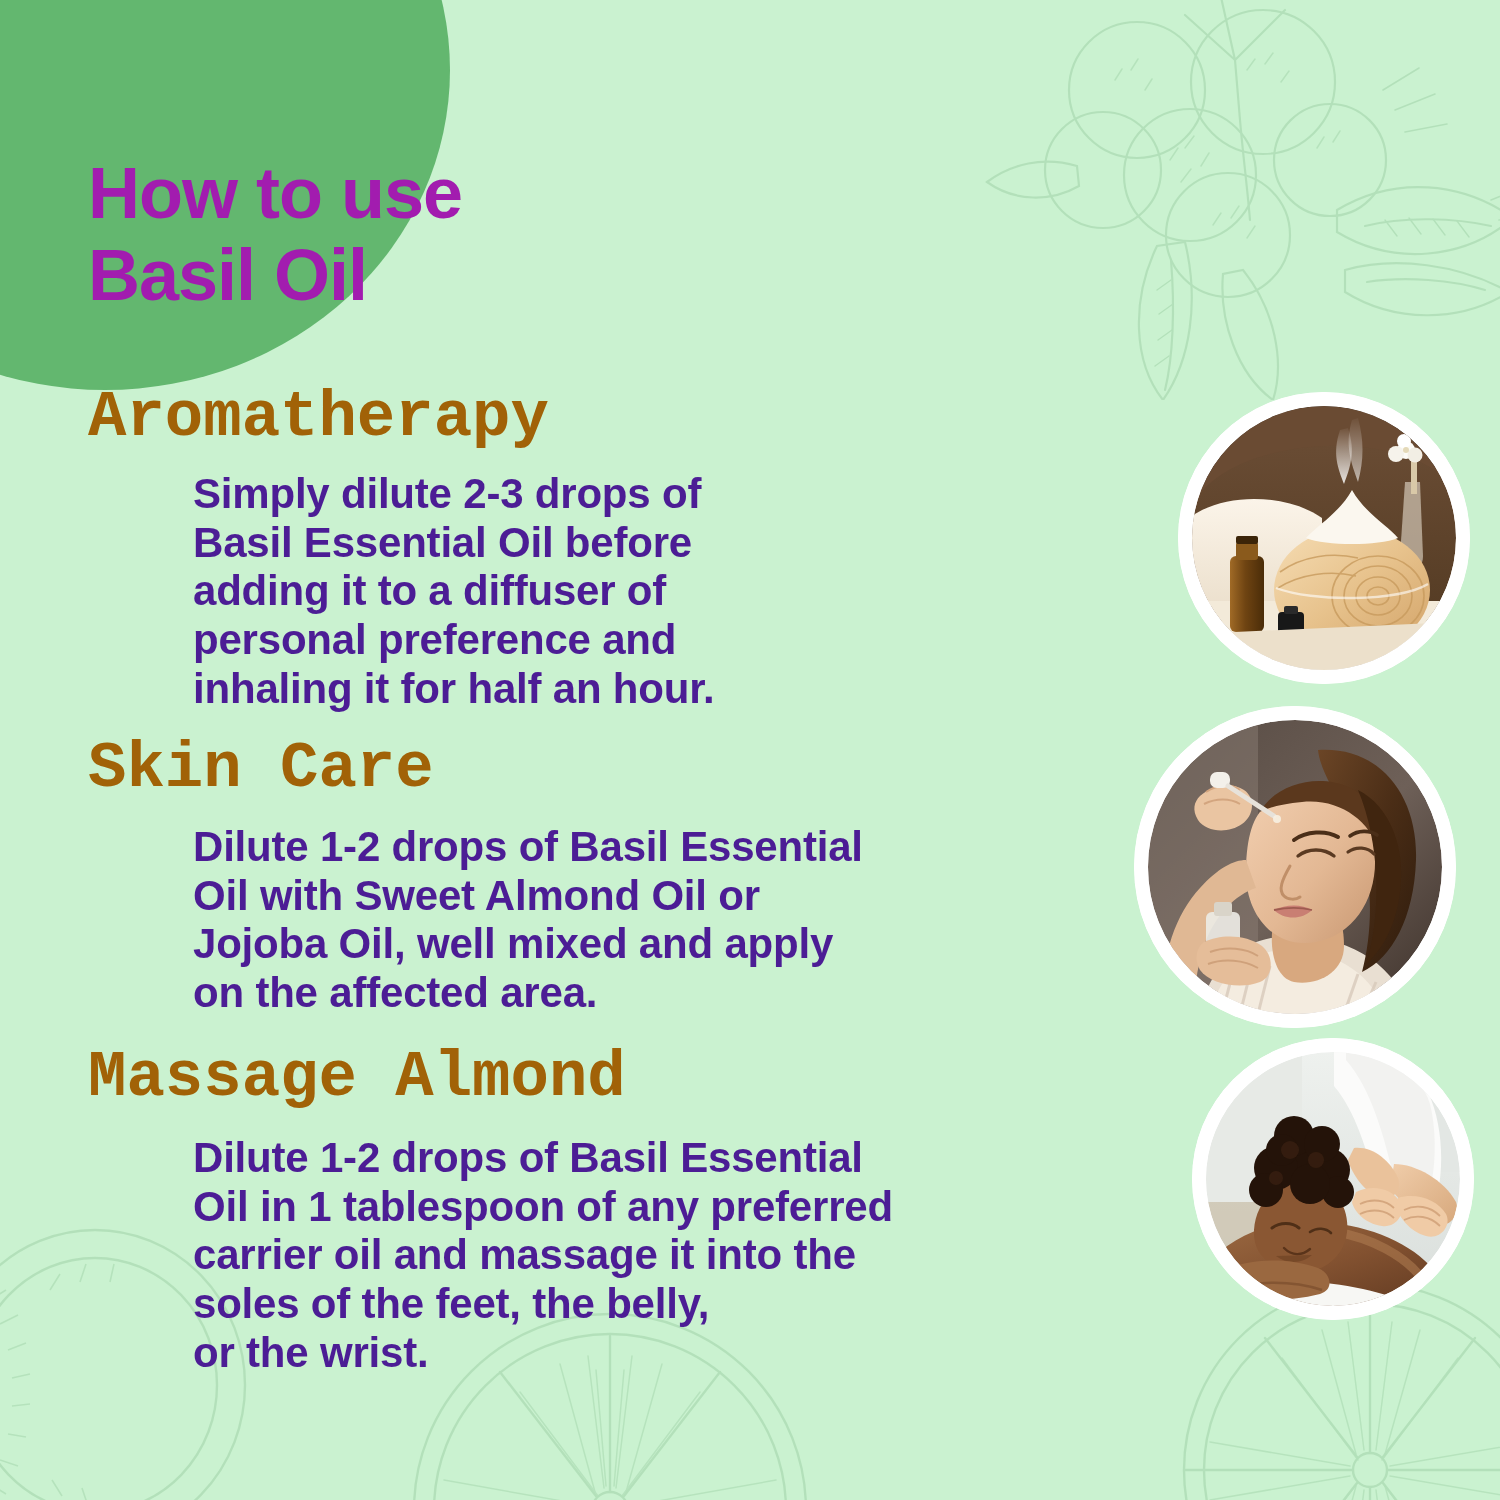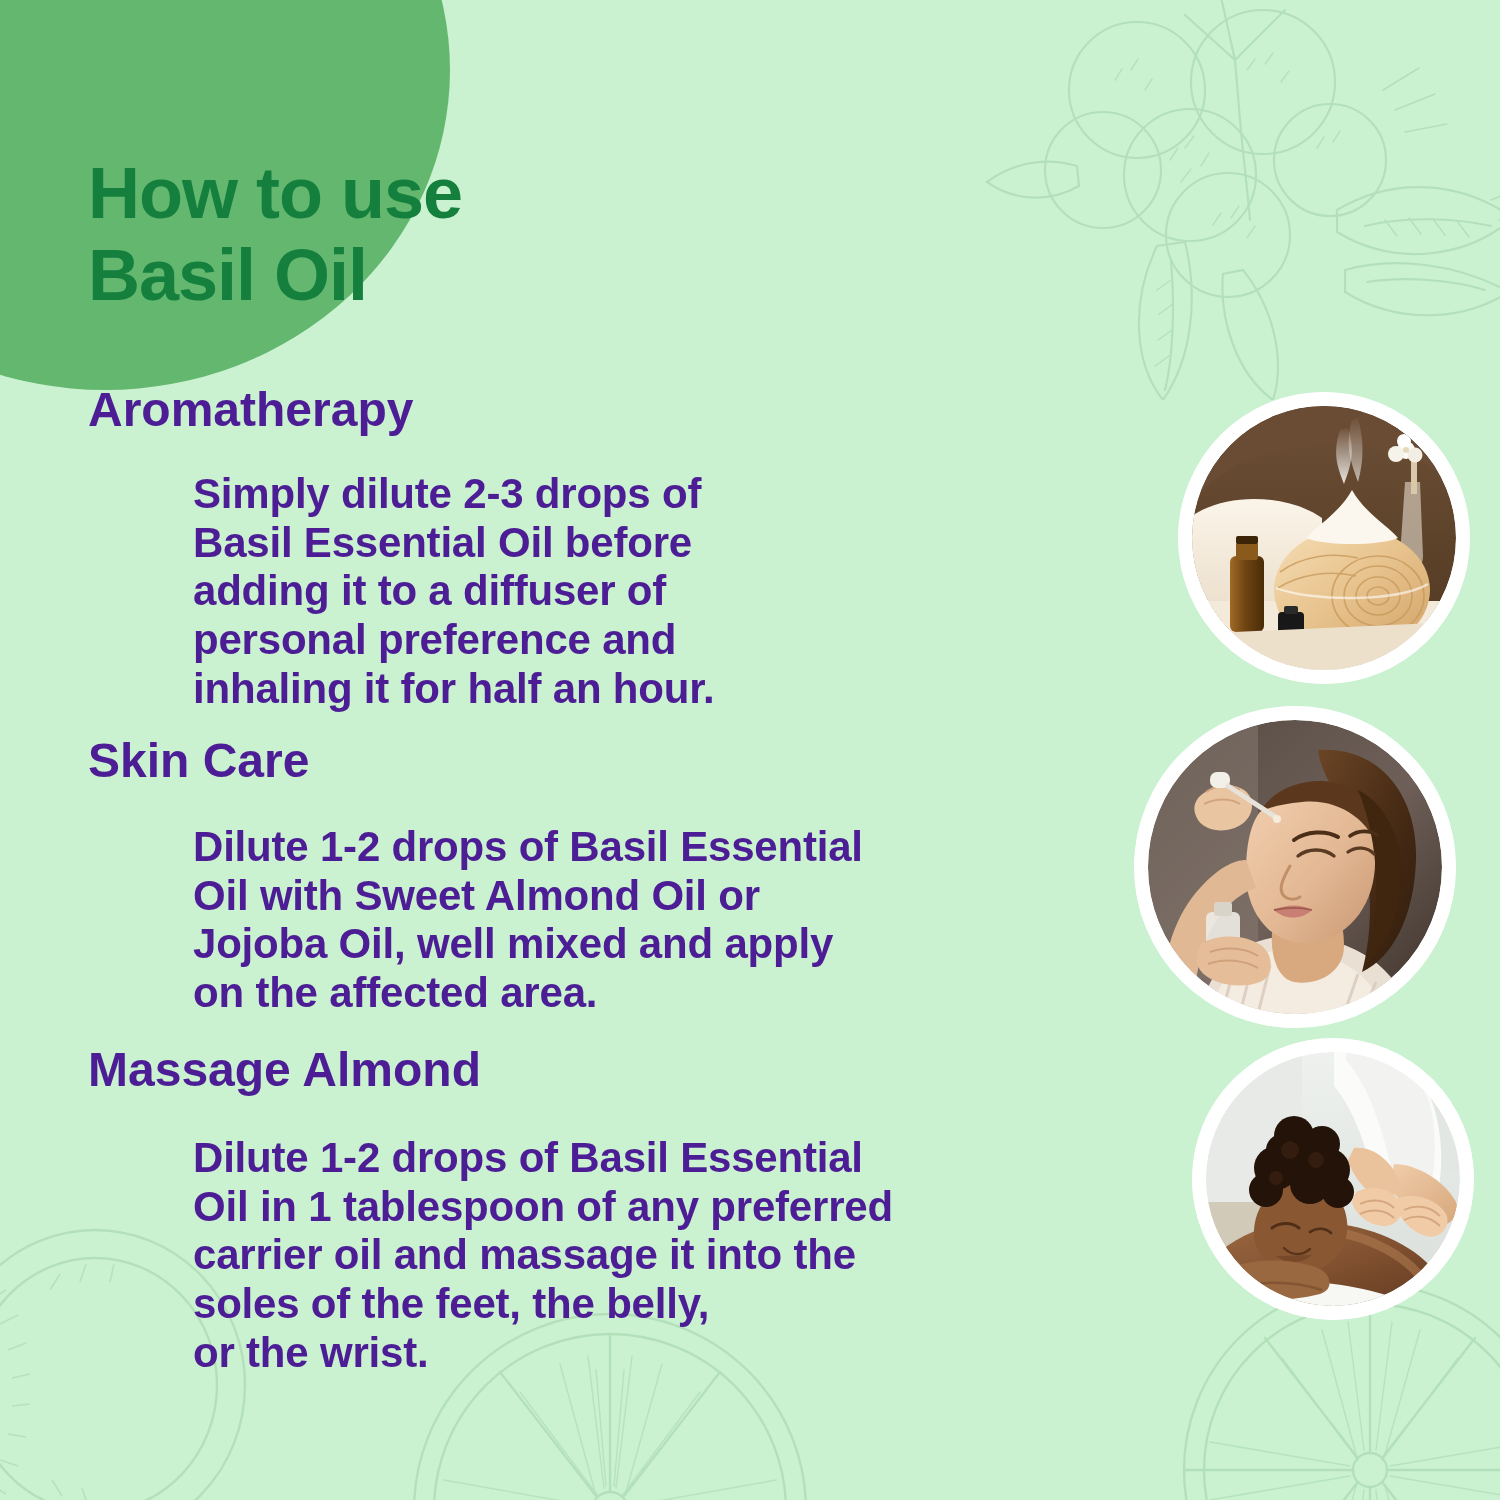--- a/index.html
+++ b/index.html
@@ -61,21 +61,21 @@
     background: #63b76f;
     border-radius: 50%;
   }
 
   
   #page-title {
     position: absolute;
     left: 88px;
     top: 104px;
     width: 620px;
-    color: #15803d;
+    color: #a21caf;
     font-family: "Liberation Sans", sans-serif;
     font-weight: bold;
     font-size: 72px;
     line-height: 1.14;
     letter-spacing: -1px;
     white-space: pre-line;
   }
 
   
   #sections {
@@ -84,24 +84,24 @@
     top: 0;
     width: 1120px;
   }
 
   .section { position: absolute; left: 0; width: 1100px; }
 
   .section-heading {
     position: absolute;
     left: 88px;
     top: 0;
-    color: #4c1d95;
-    font-family: Liberation Sans, sans-serif;
+    color: #a16207;
+    font-family: Liberation Mono, monospace;
     font-weight: bold;
-    font-size: 48px;
+    font-size: 64px;
     line-height: 1;
     letter-spacing: 0px;
     white-space: nowrap;
   }
 
   .section-body {
     position: absolute;
     left: 193px;
     color: #4c1d95;
     font-family: "Liberation Sans", sans-serif;

